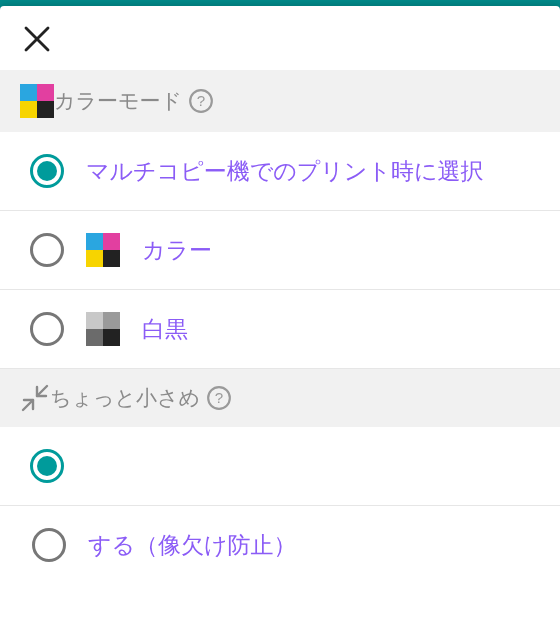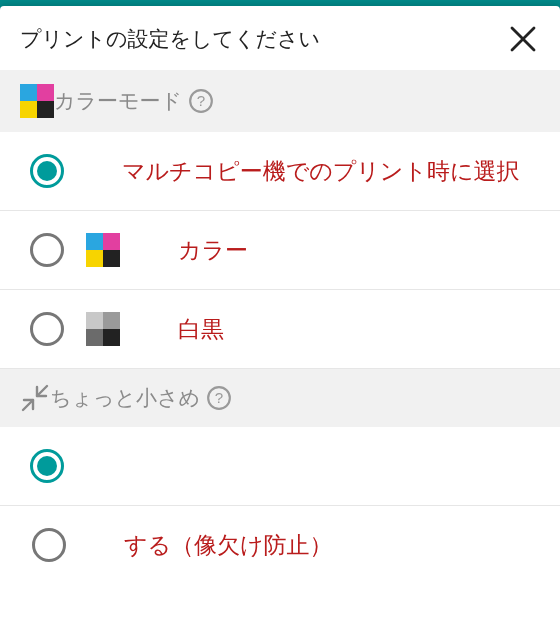--- a/index.html
+++ b/index.html
@@ -68,22 +68,21 @@
     border-color: #009b9b;
   }
   .radio.selected::after {
     content: "";
     width: 20px; height: 20px;
     background: #009b9b;
     border-radius: 50%;
   }
   .row-label {
     font-size: 23px;
-    color: #b91c1c;
-    margin-left: 36px;
+    color: #8b5cf6;
   }
   .row .icon-slot {
     width: 34px; height: 34px;
     flex: 0 0 auto;
     display: flex; align-items: center; justify-content: center;
   }
 
   
   .cmyk-icon {
     width: 34px; height: 34px;
@@ -117,21 +116,20 @@
   }
   .shrink-icon svg { width: 30px; height: 30px; }
   .shrink-icon svg * { stroke: #8a8a8a; stroke-width: 2.4; fill: none; stroke-linecap: round; stroke-linejoin: round; }
 </style>
 </head>
 <body>
 
 <div class="sheet">
 
   <div class="header">
-    <div class="title">プリントの設定をしてください</div>
     <div class="close">
       <svg viewBox="0 0 28 28">
         <line x1="3" y1="3" x2="25" y2="25"></line>
         <line x1="25" y1="3" x2="3" y2="25"></line>
       </svg>
     </div>
   </div>
 
   <div class="section-head">
     <div class="cmyk-icon">

